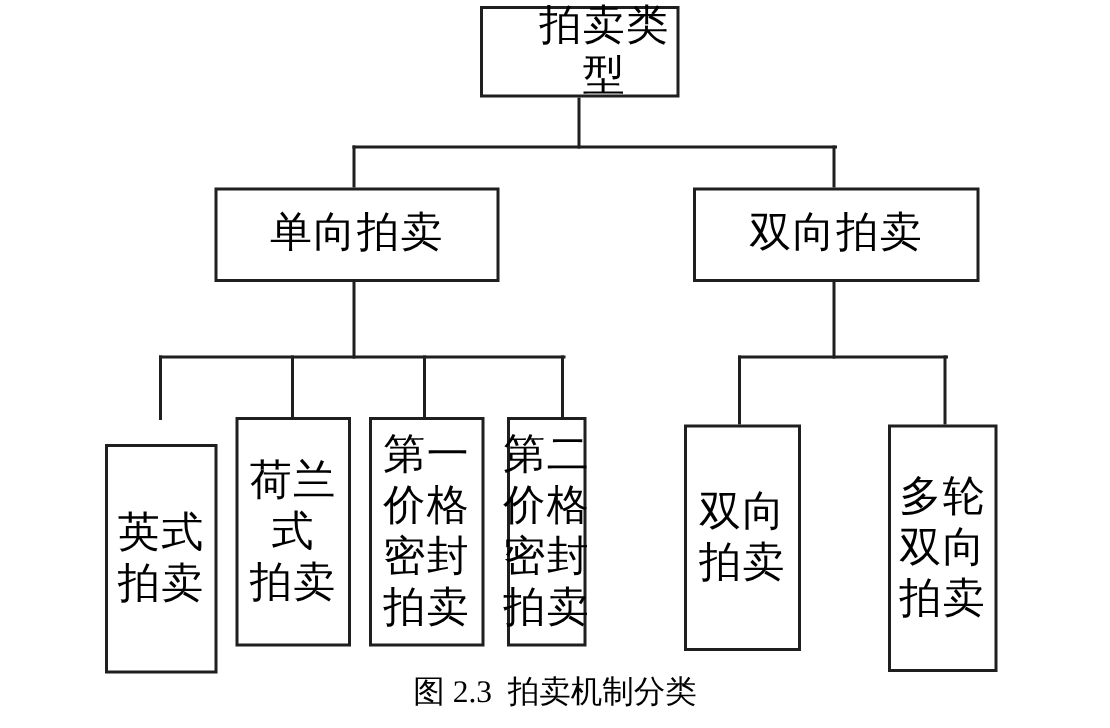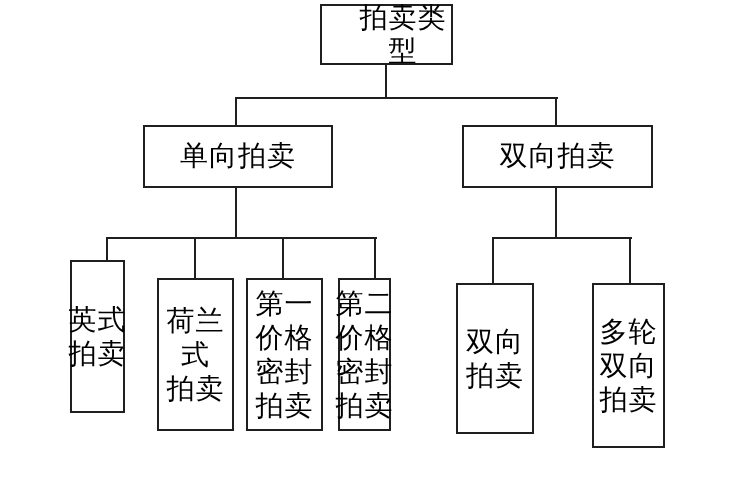--- a/index.html
+++ b/index.html
@@ -78,21 +78,21 @@
     <span>拍卖类型</span>
   </div>
 
   <div class="node" style="left:462px; top:125px; width:191px; height:63px;">
     <span>双向拍卖</span>
   </div>
   <div class="node" style="left:143px; top:125px; width:190px; height:63px;">
     <span>单向拍卖</span>
   </div>
 
-  <div class="node leaf" style="left:70px; top:260px; width:55px; height:153px;">
+  <div class="node leaf" style="left:70px; top:296px; width:75px; height:153px;">
     <div class="ln">英式</div>
     <div class="ln">拍卖</div>
   </div>
 
   <div class="node leaf" style="left:157px; top:278px; width:77px; height:153px;">
     <div class="ln">荷兰</div>
     <div class="ln">式</div>
     <div class="ln">拍卖</div>
   </div>
 
@@ -114,14 +114,15 @@
     <div class="ln">双向</div>
     <div class="ln">拍卖</div>
   </div>
 
   <div class="node leaf" style="left:592px; top:283px; width:73px; height:165px;">
     <div class="ln">多轮</div>
     <div class="ln">双向</div>
     <div class="ln">拍卖</div>
   </div>
 
+  <div class="caption">图 2.3  拍卖机制分类</div>
 
 </div>
 
 </body></html>

